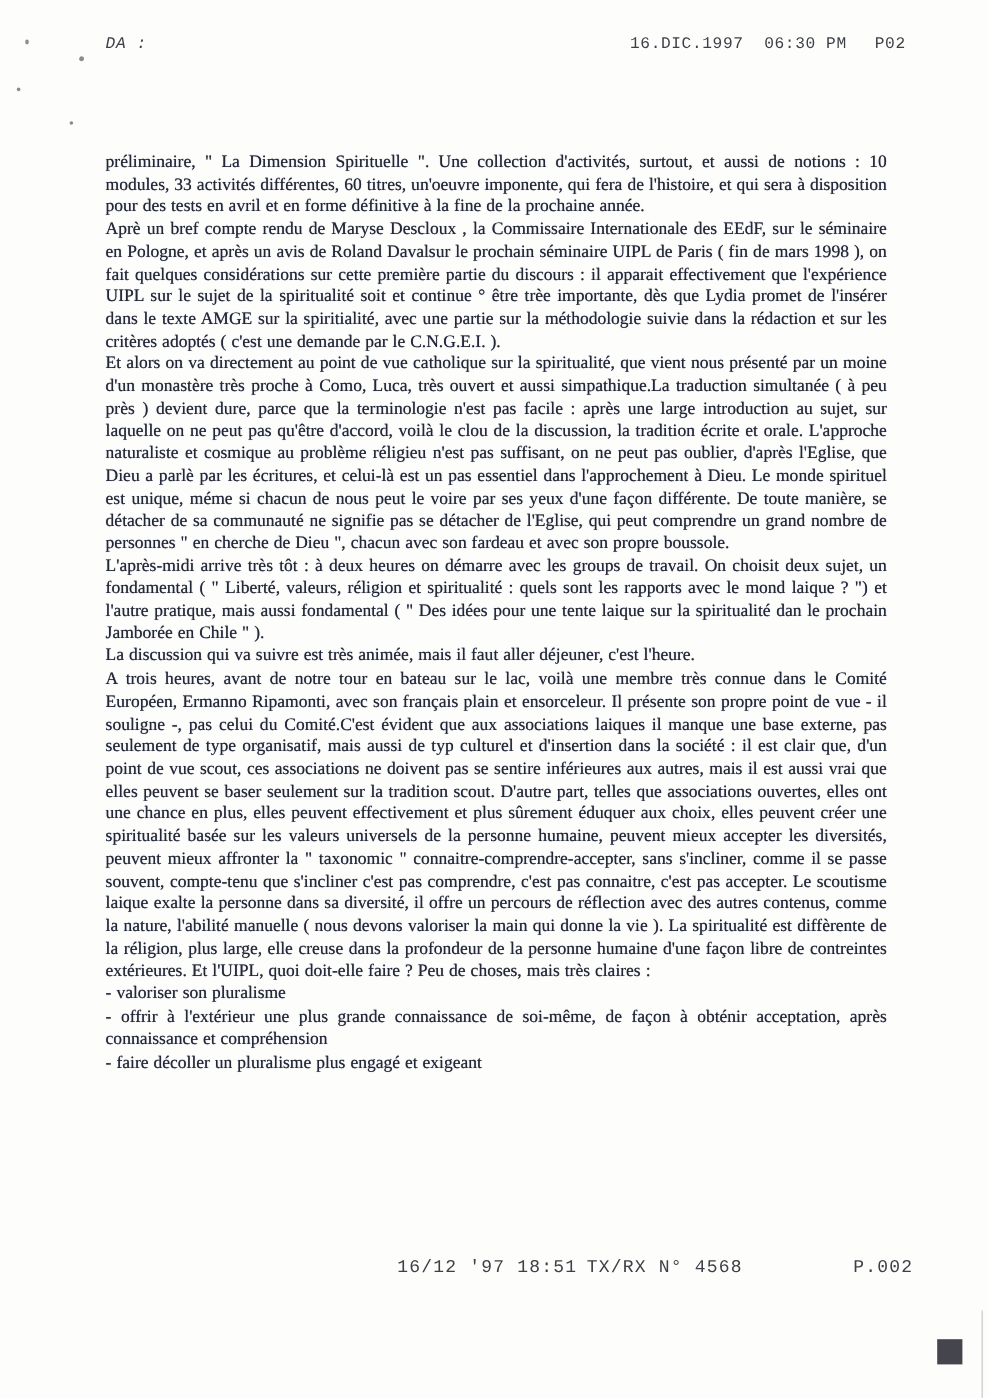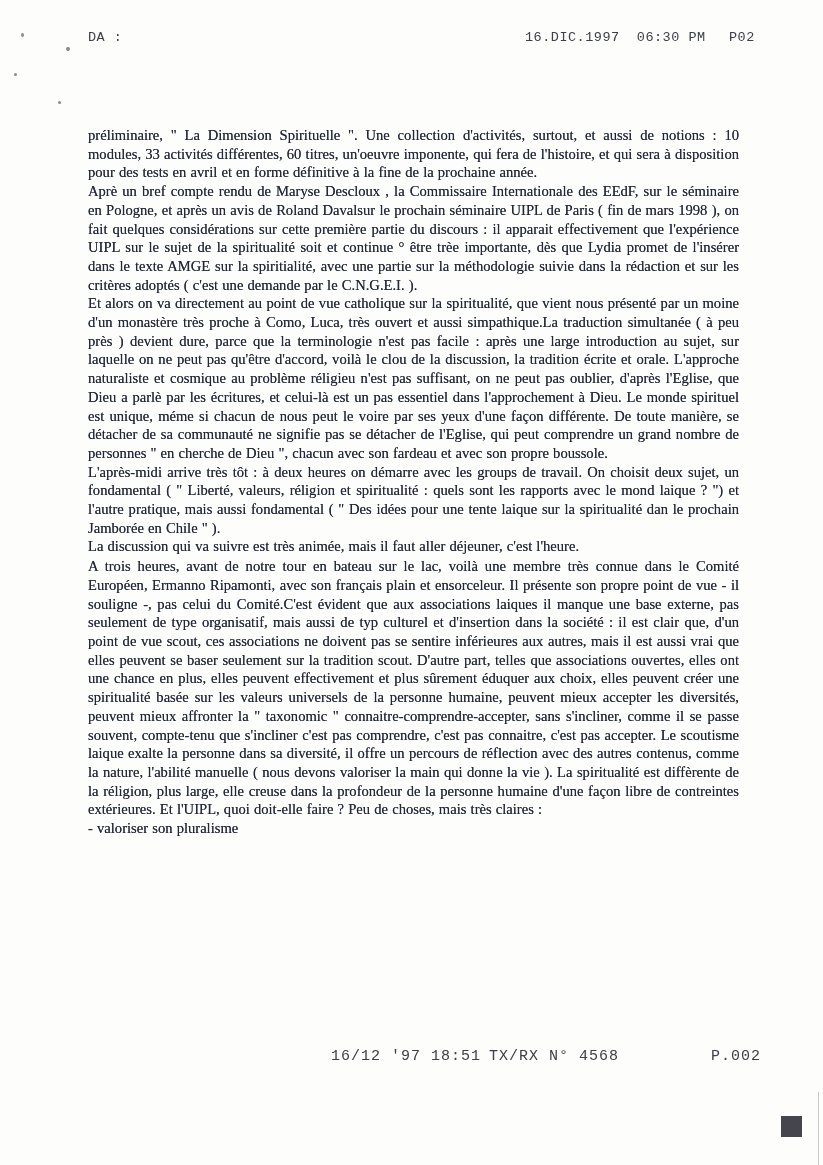--- a/index.html
+++ b/index.html
@@ -12,21 +12,21 @@
   }
   
   .fax-line {
     position:absolute;
     font-family:"Liberation Mono", "DejaVu Sans Mono", monospace;
     color:#3d4046;
     white-space:pre;
   }
   .hdr { top:30px; font-size:13.5px; letter-spacing:0.5px; }
   .ftr { top:1048px; font-size:15px; letter-spacing:1px; }
-  #hdr-da   { left:88px;  }
+  #hdr-da   { left:88px;font-style:italic;  }
   #hdr-dt   { left:525px; }
   #hdr-pg   { left:729px; }
   #ftr-dt   { left:331px; }
   #ftr-tx   { left:489px; }
   #ftr-pg   { left:671px;margin-left:40px; }
 
   
   #doc-body {
     position:absolute;
     left:88px; top:126px;
@@ -74,20 +74,22 @@
 <span class="fax-line hdr" id="hdr-pg">P02</span>
 
 <div id="doc-body">
     <p>préliminaire, " La Dimension Spirituelle ". Une  collection d'activités, surtout, et aussi de notions : 10 modules, 33 activités différentes, 60 titres, un'oeuvre imponente, qui fera de l'histoire, et qui sera à disposition pour des tests en avril et en forme définitive à la fine de la prochaine année.</p>
     <p>Aprè un bref compte rendu de Maryse Descloux , la Commissaire Internationale des EEdF, sur le séminaire en Pologne, et après un avis de Roland Davalsur le prochain séminaire UIPL de Paris ( fin de mars 1998 ), on fait quelques considérations sur cette première partie du discours : il apparait effectivement que l'expérience UIPL sur le sujet de la spiritualité  soit et continue ° être trèe importante, dès que Lydia promet de l'insérer dans le texte AMGE sur la spiritialité, avec une partie sur la méthodologie suivie dans la rédaction et sur les critères adoptés ( c'est une demande par le C.N.G.E.I. ).</p>
     <p>Et alors on va directement au point de vue catholique sur la spiritualité, que vient nous présenté par un moine d'un monastère très proche à Como, Luca, très ouvert et aussi simpathique.La traduction simultanée ( à peu près ) devient dure, parce que la terminologie n'est pas facile : après une large introduction au sujet, sur laquelle on ne peut pas qu'être d'accord, voilà le clou de la discussion, la tradition écrite  et orale. L'approche naturaliste et cosmique au problème réligieu n'est pas suffisant, on ne peut pas oublier, d'après l'Eglise,  que Dieu a parlè par les écritures, et celui-là est un pas essentiel dans l'approchement à Dieu. Le monde spirituel est unique, méme si chacun de nous peut le voire par ses yeux d'une façon différente. De toute manière, se détacher de sa communauté ne signifie pas se détacher de l'Eglise, qui peut comprendre un grand nombre de personnes " en cherche de Dieu ", chacun avec son fardeau et avec son propre boussole.</p>
     <p>L'après-midi arrive très tôt : à deux heures on démarre avec les groups de travail. On choisit deux sujet, un fondamental ( " Liberté, valeurs, réligion et spiritualité : quels sont les rapports avec le mond laique ? ") et l'autre pratique, mais aussi fondamental ( " Des idées pour une tente laique sur la spiritualité dan le prochain Jamborée en Chile " ).</p>
     <p>La discussion qui va suivre est très animée, mais il faut aller déjeuner, c'est l'heure.</p>
     <p class="space-before">A trois heures, avant de notre tour en bateau sur le lac, voilà une membre très connue dans le Comité Européen, Ermanno Ripamonti, avec son français plain et ensorceleur. Il présente son propre point de vue - il souligne -, pas celui du Comité.C'est évident que aux associations laiques il manque une base externe, pas seulement de type organisatif, mais aussi de typ culturel et d'insertion dans la société : il est clair que, d'un point de vue scout, ces associations ne doivent pas se sentire inférieures aux autres, mais il est aussi vrai que elles peuvent se baser seulement sur la tradition scout. D'autre part, telles que associations ouvertes, elles ont une chance en plus,  elles peuvent effectivement et plus sûrement éduquer aux choix, elles peuvent créer une spiritualité basée sur les valeurs universels de la personne humaine, peuvent mieux accepter les diversités, peuvent mieux affronter la " taxonomic " connaitre-comprendre-accepter, sans s'incliner, comme il se passe souvent, compte-tenu que s'incliner c'est pas comprendre, c'est pas connaitre, c'est pas accepter. Le scoutisme laique exalte la personne dans sa diversité, il offre un percours de réflection avec des autres contenus, comme la nature, l'abilité manuelle ( nous devons valoriser  la main qui donne la vie ). La spiritualité est diffèrente de la réligion, plus large, elle creuse dans la profondeur de la personne humaine d'une façon libre de contreintes extérieures. Et l'UIPL, quoi doit-elle faire ? Peu de choses, mais très claires :</p>
     <p>- valoriser son pluralisme</p>
+    <p class="space-before">- offrir à l'extérieur une plus grande connaissance de soi-même, de façon à obténir acceptation, après connaissance et compréhension</p>
+    <p class="space-before">- faire décoller un pluralisme plus engagé et exigeant</p>
   </div>
 
 <span class="fax-line ftr" id="ftr-dt">16/12 '97 18:51</span>
 <span class="fax-line ftr" id="ftr-tx">TX/RX N° 4568</span>
 <span class="fax-line ftr" id="ftr-pg">P.002</span>
 
 <div class="speck" id="speck-1"></div>
 <div class="speck" id="speck-2"></div>
 <div class="speck" id="speck-3"></div>
 <div class="speck" id="speck-4"></div>

